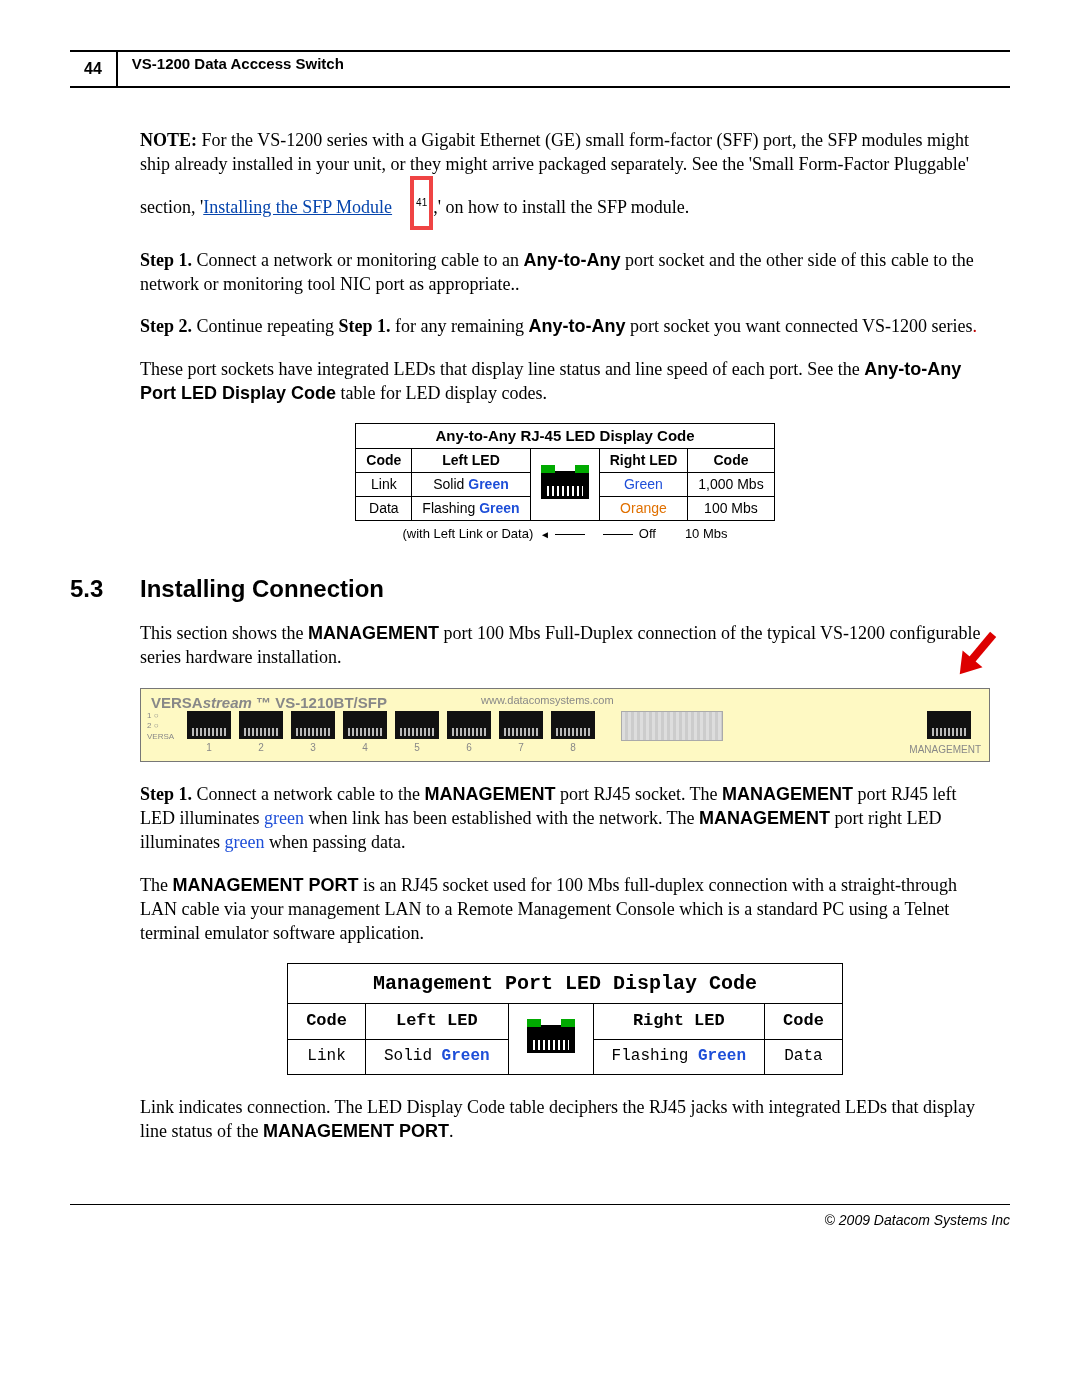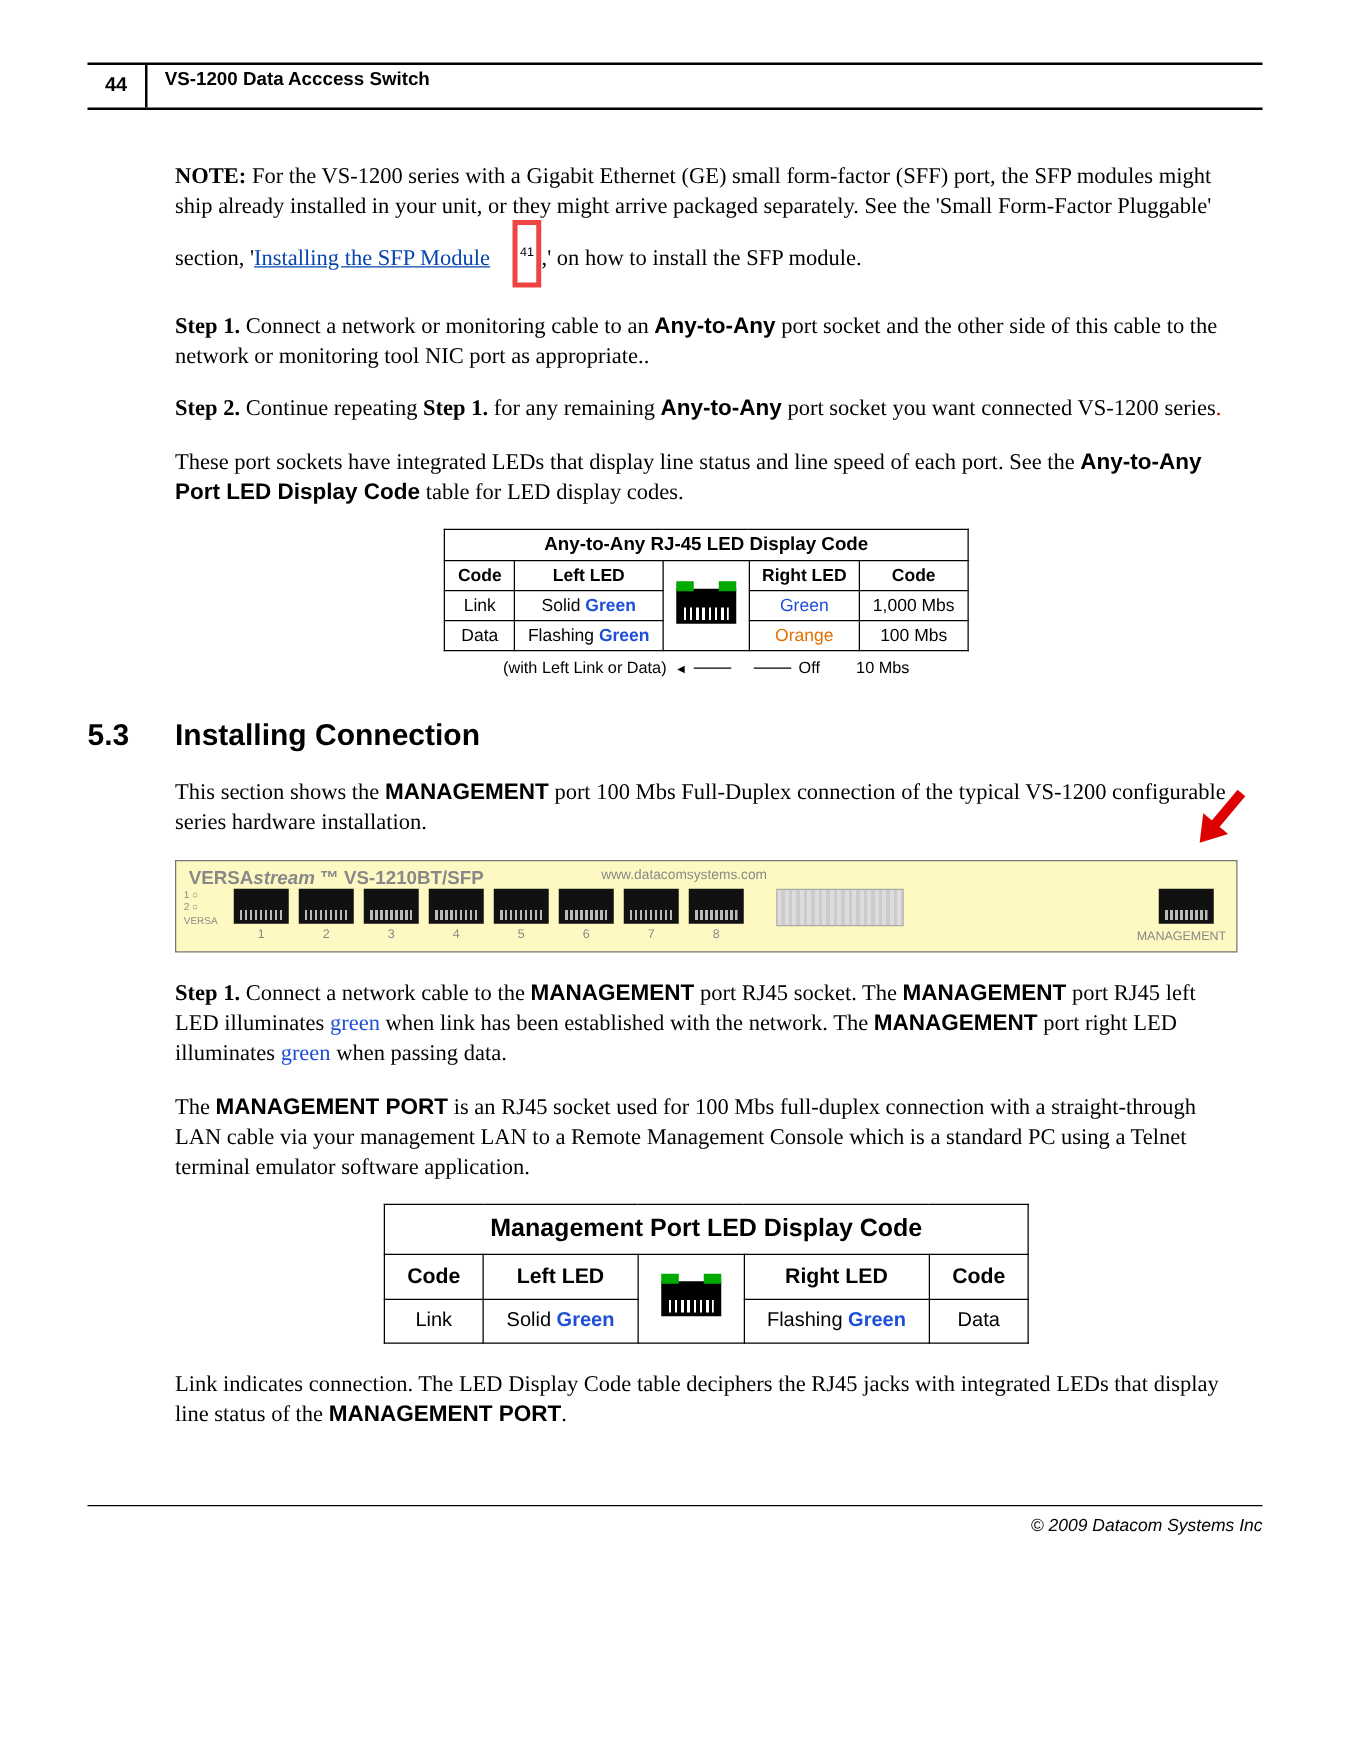--- a/index.html
+++ b/index.html
@@ -183,21 +183,21 @@
     position:absolute; left:-13px; top:-4px;
     width:0; height:0;
     border-left: 13px solid transparent;
     border-right: 13px solid transparent;
     border-top: 20px solid #d00;
   }
 
   
   .led-table2 {
     border-collapse: collapse;
-    font-family: Liberation Sans, sans-serif;
+    font-family: Liberation Mono, monospace;
     margin: 14px auto 20px auto;
     padding-left: 16px;
   }
   .led-table2 th, .led-table2 td {
     border: 1px solid #000;
     padding: 6px 18px;
     text-align: center;
   }
   .led-table2 .title-row th { font-size: 20px; font-weight: bold; }
   .led-table2 .hdr th { font-size: 17px; font-weight: bold; }

